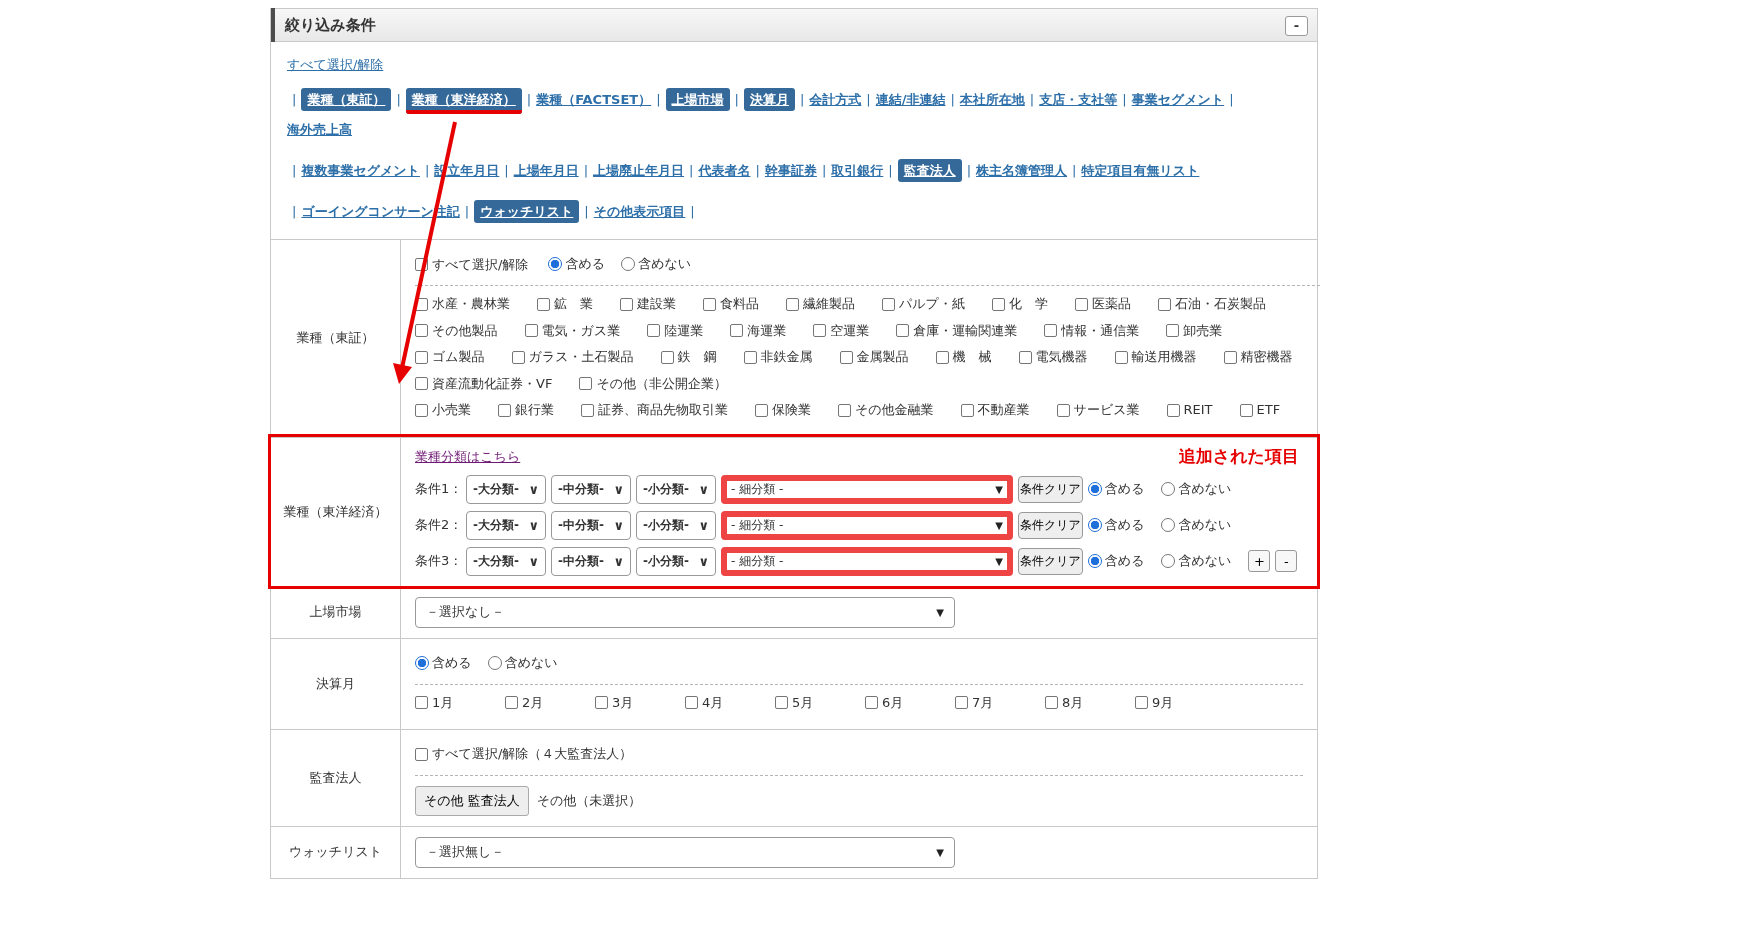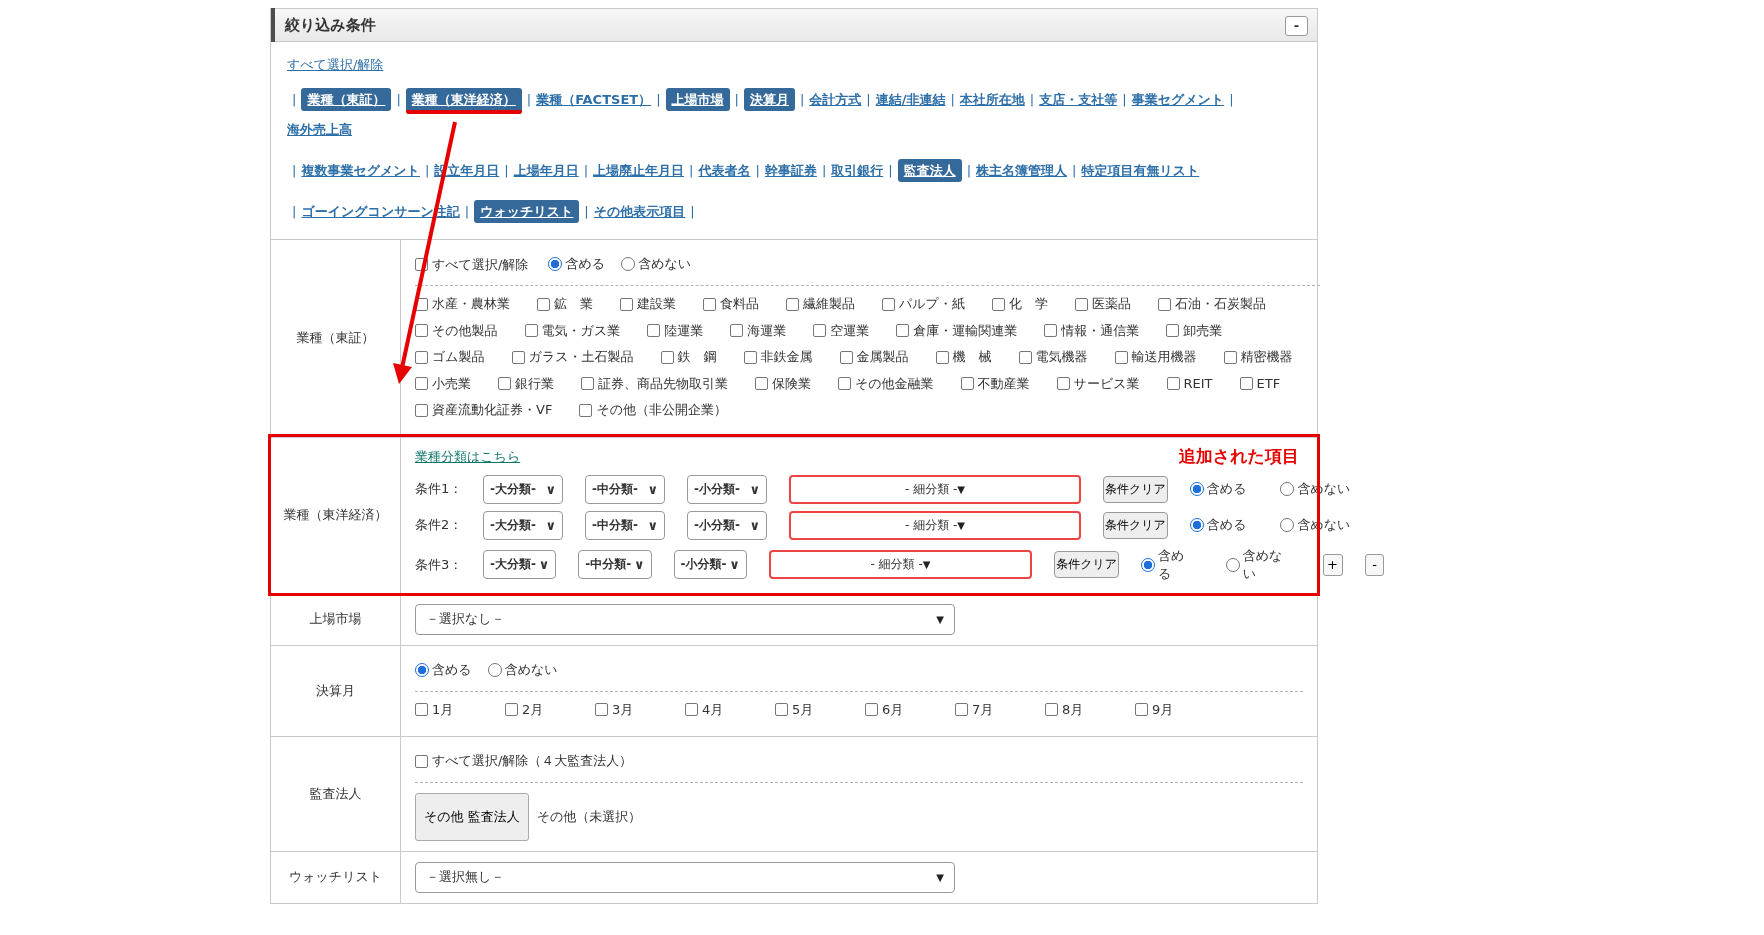--- a/index.html
+++ b/index.html
@@ -60,52 +60,52 @@
     border: 1px solid #767676; border-radius: 50%; background: #fff; cursor: pointer; flex: none;
   }
   input[type="radio"]:checked {
     border: 1px solid #1e6fd9;
     background: radial-gradient(circle, #1e6fd9 0, #1e6fd9 4px, #fff 4.5px);
   }
 
   
   .highlight-wrap { position: relative; outline: 3px solid #e60000; outline-offset: 0; z-index: 5; }
   .added-note { position: absolute; top: 8px; right: 18px; color: #e60000; font-weight: bold; font-size: 17px; z-index: 6; }
-  .toyo-link { color: #0f766e; text-decoration: underline; cursor: pointer; display: inline-block; margin-bottom: 2px; }
-  .cond-row { display: flex; align-items: center; margin-top: 7px; gap: 22px; }
+  .toyo-link { color: #701a75; text-decoration: underline; cursor: pointer; display: inline-block; margin-bottom: 2px; }
+  .cond-row { display: flex; align-items: center; margin-top: 7px; gap: 5px; }
   .cond-label { width: 46px; white-space: nowrap; }
   .sel-small {
     width: 80px; height: 29px; border: 1px solid #999; border-radius: 4px; background: #fff;
     display: inline-flex; align-items: center; justify-content: space-between; padding: 0 6px;
     font-weight: bold; font-size: 12px; cursor: pointer; white-space: nowrap;
   }
   .sel-small .chev { font-weight: bold; font-size: 13px; }
   .sel-detail {
-    width: 292px; height: 29px; border: 2px solid #ef4444; border-radius: 4px; background: #fff;
-    display: inline-flex; align-items: center; justify-content: center; padding: 0 4px;
+    width: 292px; height: 29px; border: 6px solid #ef4444; border-radius: 4px; background: #fff;
+    display: inline-flex; align-items: center; justify-content: space-between; padding: 0 4px;
     font-size: 12px; cursor: pointer;
   }
   .tri { font-size: 10px; color: #222; }
   .clear-btn {
     height: 27px; background: #eee; border: 1px solid #999; border-radius: 4px;
     font-size: 12px; padding: 0 1px; cursor: pointer; white-space: nowrap;
     font-family: inherit;
   }
   .pm-btn {
     width: 22px; height: 22px; border: 1px solid #999; border-radius: 3px; background: #f7f7f7;
     text-align: center; line-height: 19px; cursor: pointer; font-family: inherit; font-size: 13px; padding: 0;
   }
 
   .big-select {
     width: 540px; height: 31px; border: 1px solid #999; border-radius: 4px; background: #fff;
     display: flex; align-items: center; justify-content: space-between; padding: 0 10px; cursor: pointer;
   }
 
   .other-btn {
-    background: #eee; border: 1px solid #aaa; border-radius: 3px; padding: 14px 8px;
+    background: #eee; border: 1px solid #aaa; border-radius: 3px; padding: 5px 8px;
     cursor: pointer; font-family: inherit; font-size: 13px; margin-right: 8px;
   }
   .audit-other-line { display: flex; align-items: center; margin-top: 10px; }
 
   .overlay { position: absolute; left: 0; top: 0; pointer-events: none; z-index: 50; }
 </style>
 </head>
 <body>
 
 <div class="page">
@@ -222,20 +222,27 @@
                 <span>電気機器</span>
               </label><label class="cb-item">
                 <input type="checkbox" style="">
                 <span>輸送用機器</span>
               </label><label class="cb-item">
                 <input type="checkbox" style="">
                 <span>精密機器</span>
               </label></div>
             <div class="cb-line"><label class="cb-item">
                 <input type="checkbox" style="">
+                <span>資産流動化証券・VF</span>
+              </label><label class="cb-item">
+                <input type="checkbox" style="">
+                <span>その他（非公開企業）</span>
+              </label></div>
+            <div class="cb-line"><label class="cb-item">
+                <input type="checkbox" style="">
                 <span>小売業</span>
               </label><label class="cb-item">
                 <input type="checkbox" style="">
                 <span>銀行業</span>
               </label><label class="cb-item">
                 <input type="checkbox" style="">
                 <span>証券、商品先物取引業</span>
               </label><label class="cb-item">
                 <input type="checkbox" style="">
                 <span>保険業</span>
@@ -247,27 +254,20 @@
                 <span>不動産業</span>
               </label><label class="cb-item">
                 <input type="checkbox" style="">
                 <span>サービス業</span>
               </label><label class="cb-item">
                 <input type="checkbox" style="">
                 <span>REIT</span>
               </label><label class="cb-item">
                 <input type="checkbox" style="">
                 <span>ETF</span>
-              </label></div>
-            <div class="cb-line"><label class="cb-item">
-                <input type="checkbox" style="">
-                <span>資産流動化証券・VF</span>
-              </label><label class="cb-item">
-                <input type="checkbox" style="">
-                <span>その他（非公開企業）</span>
               </label></div>
           </div>
       </div>
     </div>
 
     <div class="highlight-wrap">
       <div class="added-note">追加された項目</div>
       <div class="frow">
         <div class="frow-label">業種（東洋経済）</div>
         <div class="frow-content">

